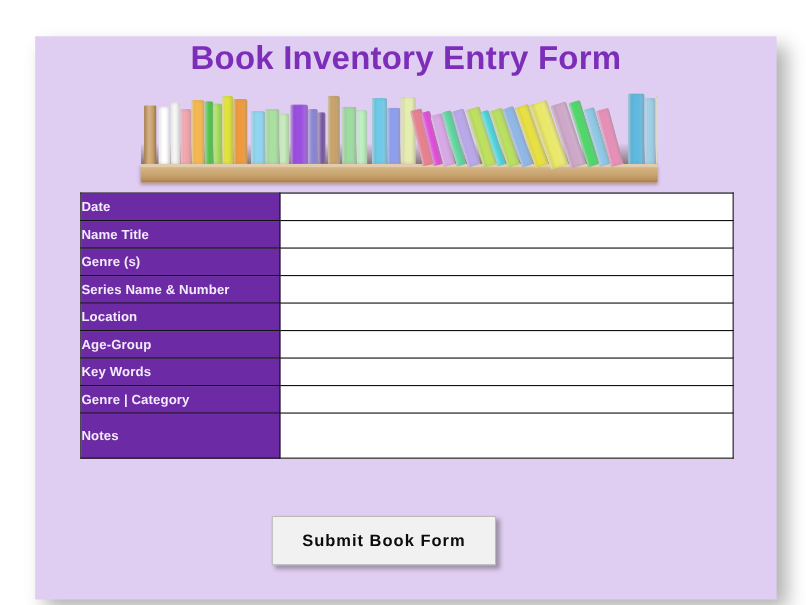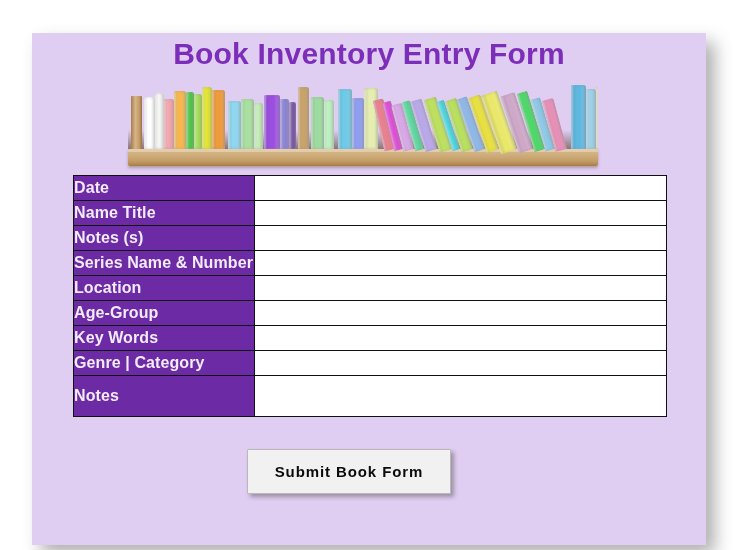--- a/index.html
+++ b/index.html
@@ -113,21 +113,21 @@
   }
   #form-table td {
     border: 1.5px solid #111111;
     padding: 0;
     vertical-align: middle;
   }
   td.lbl {
     width: 180px;
     background: #6c2ba4;
     color: #f3ebfb;
-    font-size: 16px;
+    font-size: 12px;
     font-weight: bold;
     padding: 0 0 0 6px;
     font-family: "Liberation Sans", sans-serif;
     height: 24px;
     letter-spacing: 0.1px;
   }
   td.val {
     background: #ffffff;
     height: 24px;
   }
@@ -145,21 +145,21 @@
     color: #111;
     padding: 0 4px;
     box-sizing: border-box;
     resize: none;
   }
 
   
   #submit-btn {
     position: absolute;
     left: 215px;
-    top: 416px;
+    top: 436px;
     width: 204px;
     height: 45px;
     background: #f1f1f1;
     border: 1px solid #b9b9b9;
     color: #0b0b0b;
     font-size: 15px;
     font-weight: bold;
     letter-spacing: 0.9px;
     font-family: "Liberation Sans", sans-serif;
     cursor: pointer;
@@ -226,21 +226,21 @@
       <tbody id="form-body">
           <tr>
             <td class="lbl">Date</td>
             <td class="val"><input type="text" placeholder="" style=""></td>
           </tr>
           <tr>
             <td class="lbl">Name Title</td>
             <td class="val"><input type="text" placeholder="" style=""></td>
           </tr>
           <tr>
-            <td class="lbl">Notes (s)</td>
+            <td class="lbl">Genre (s)</td>
             <td class="val"><input type="text" placeholder="" style=""></td>
           </tr>
           <tr>
             <td class="lbl">Series Name &amp; Number</td>
             <td class="val"><input type="text" placeholder="" style=""></td>
           </tr>
           <tr>
             <td class="lbl">Location</td>
             <td class="val"><input type="text" placeholder="" style=""></td>
           </tr>

